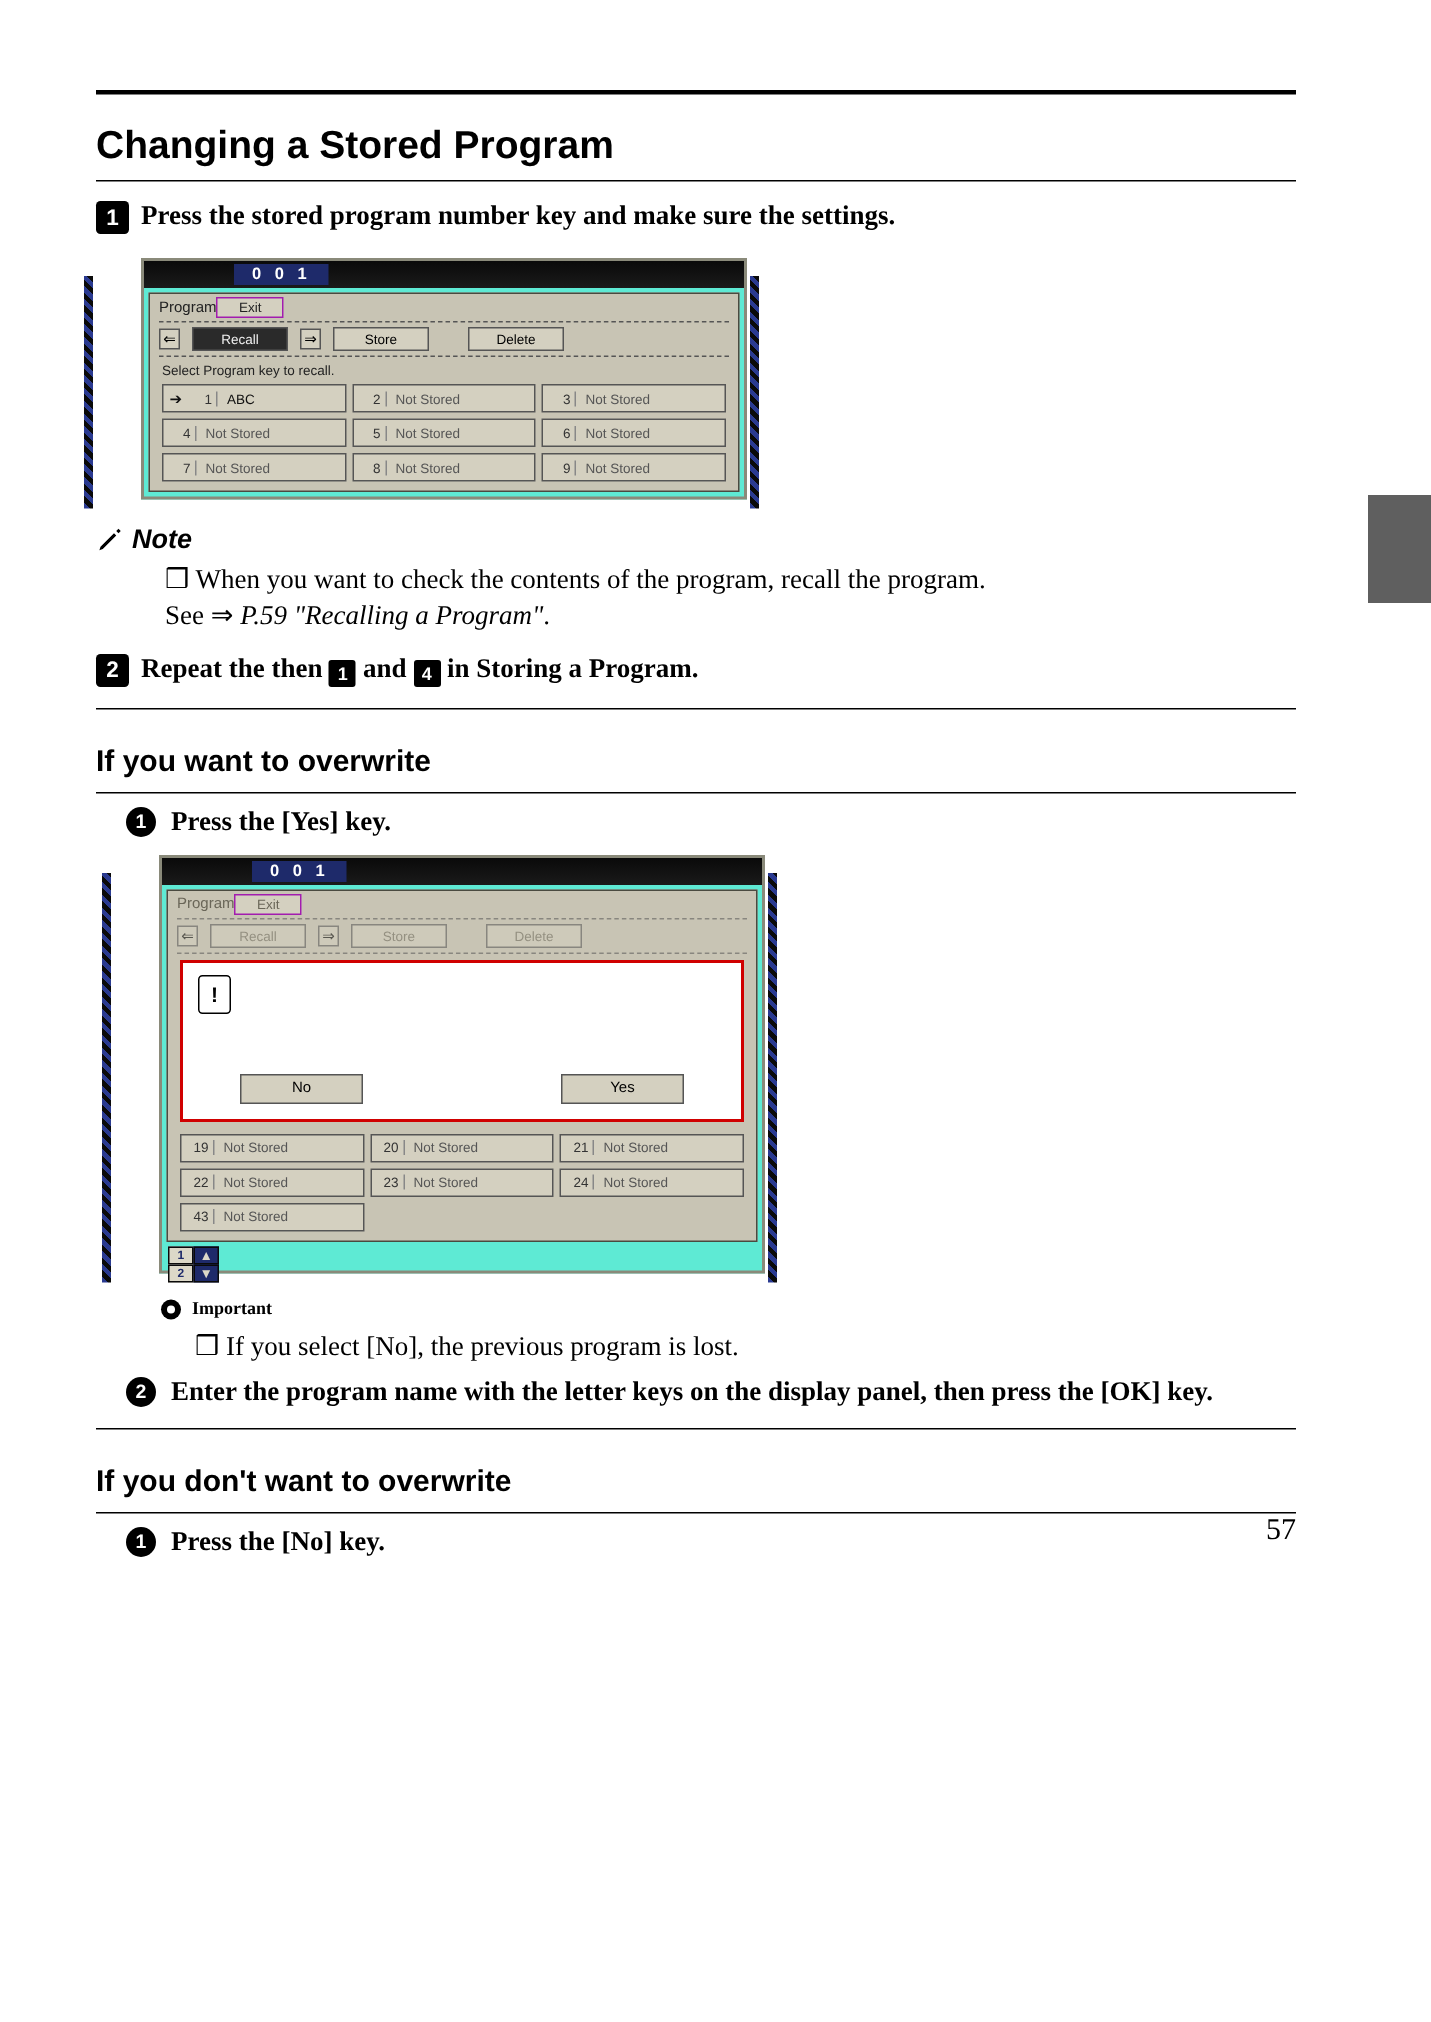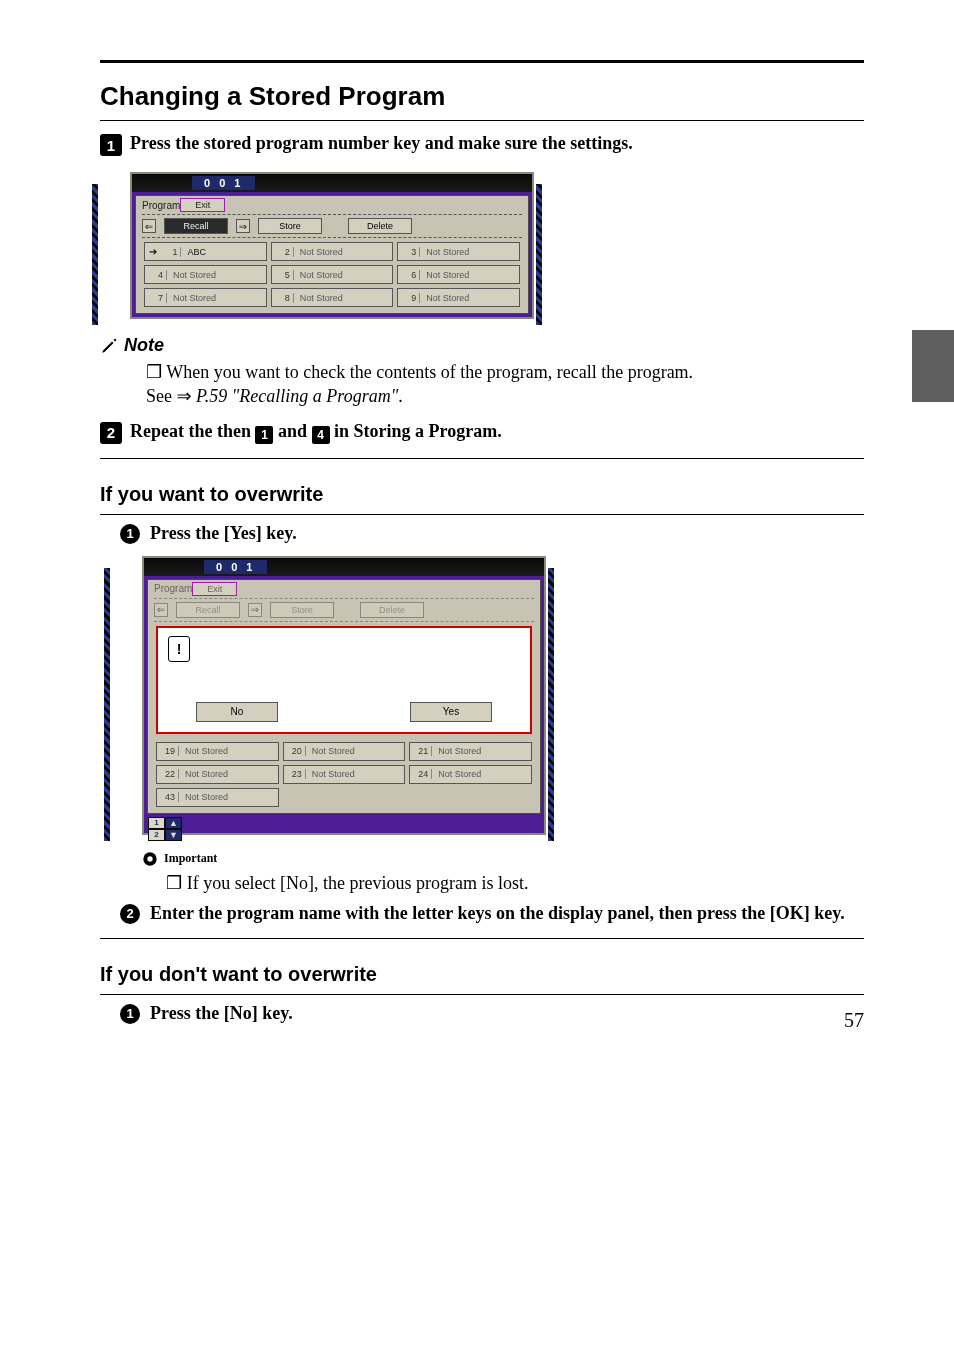--- a/index.html
+++ b/index.html
@@ -8,21 +8,21 @@
     background: #fff;
     font-family: "Times New Roman", Georgia, serif;
     color: #000;
     width: 954px;
   }
   .page {
     position: relative;
     width: 954px;
     height: 1072px;
     box-sizing: border-box;
-    padding: 60px 90px 40px 100px;
+    padding: 60px 90px 40px 64px;
   }
   .edge-tab {
     position: absolute;
     right: 0;
     top: 330px;
     width: 42px;
     height: 72px;
     background: #5f5f5f;
   }
   .hr-thick { border: 0; border-top: 3px solid #000; margin: 0 0 6px 0; }
@@ -117,21 +117,21 @@
     font-size: 12px; font-weight: bold;
     margin: 10px 0 2px 42px;
     display: flex; gap: 6px; align-items: center;
   }
 
   
   .shot {
     margin: 6px 0 6px 30px;
     border: 2px solid #8a8a7a;
     width: 400px;
-    background: #4c1d95;
+    background: #5eead4;
     font-family: Arial, sans-serif;
     position: relative;
   }
   .shot .top-strip {
     height: 18px;
     background: linear-gradient(#0a0a0a, #1a1a1a);
     display: flex; align-items: center; padding-left: 60px;
   }
   .shot .counter {
     background: #1e2a6a;
@@ -267,20 +267,21 @@
           <span>Program</span>
           <span class="btn-exit">Exit</span>
         </div>
         <div class="dashed-row">
           <span class="arrow">⇐</span>
           <span class="tab-btn selected" style="width:62px">Recall</span>
           <span class="arrow">⇒</span>
           <span class="tab-btn" style="width:62px">Store</span>
           <span class="tab-btn" style="width:62px;margin-left:18px">Delete</span>
         </div>
+        <div class="hint">Select Program key to recall.</div>
         <div class="grid">
           <div class="slot stored">
               <span class="arr-sm">➔</span>
               <span class="sn">1</span>
               <span>ABC</span>
             </div>
           <div class="slot">
               <span class="sn">2</span>
               <span>Not Stored</span>
             </div>

